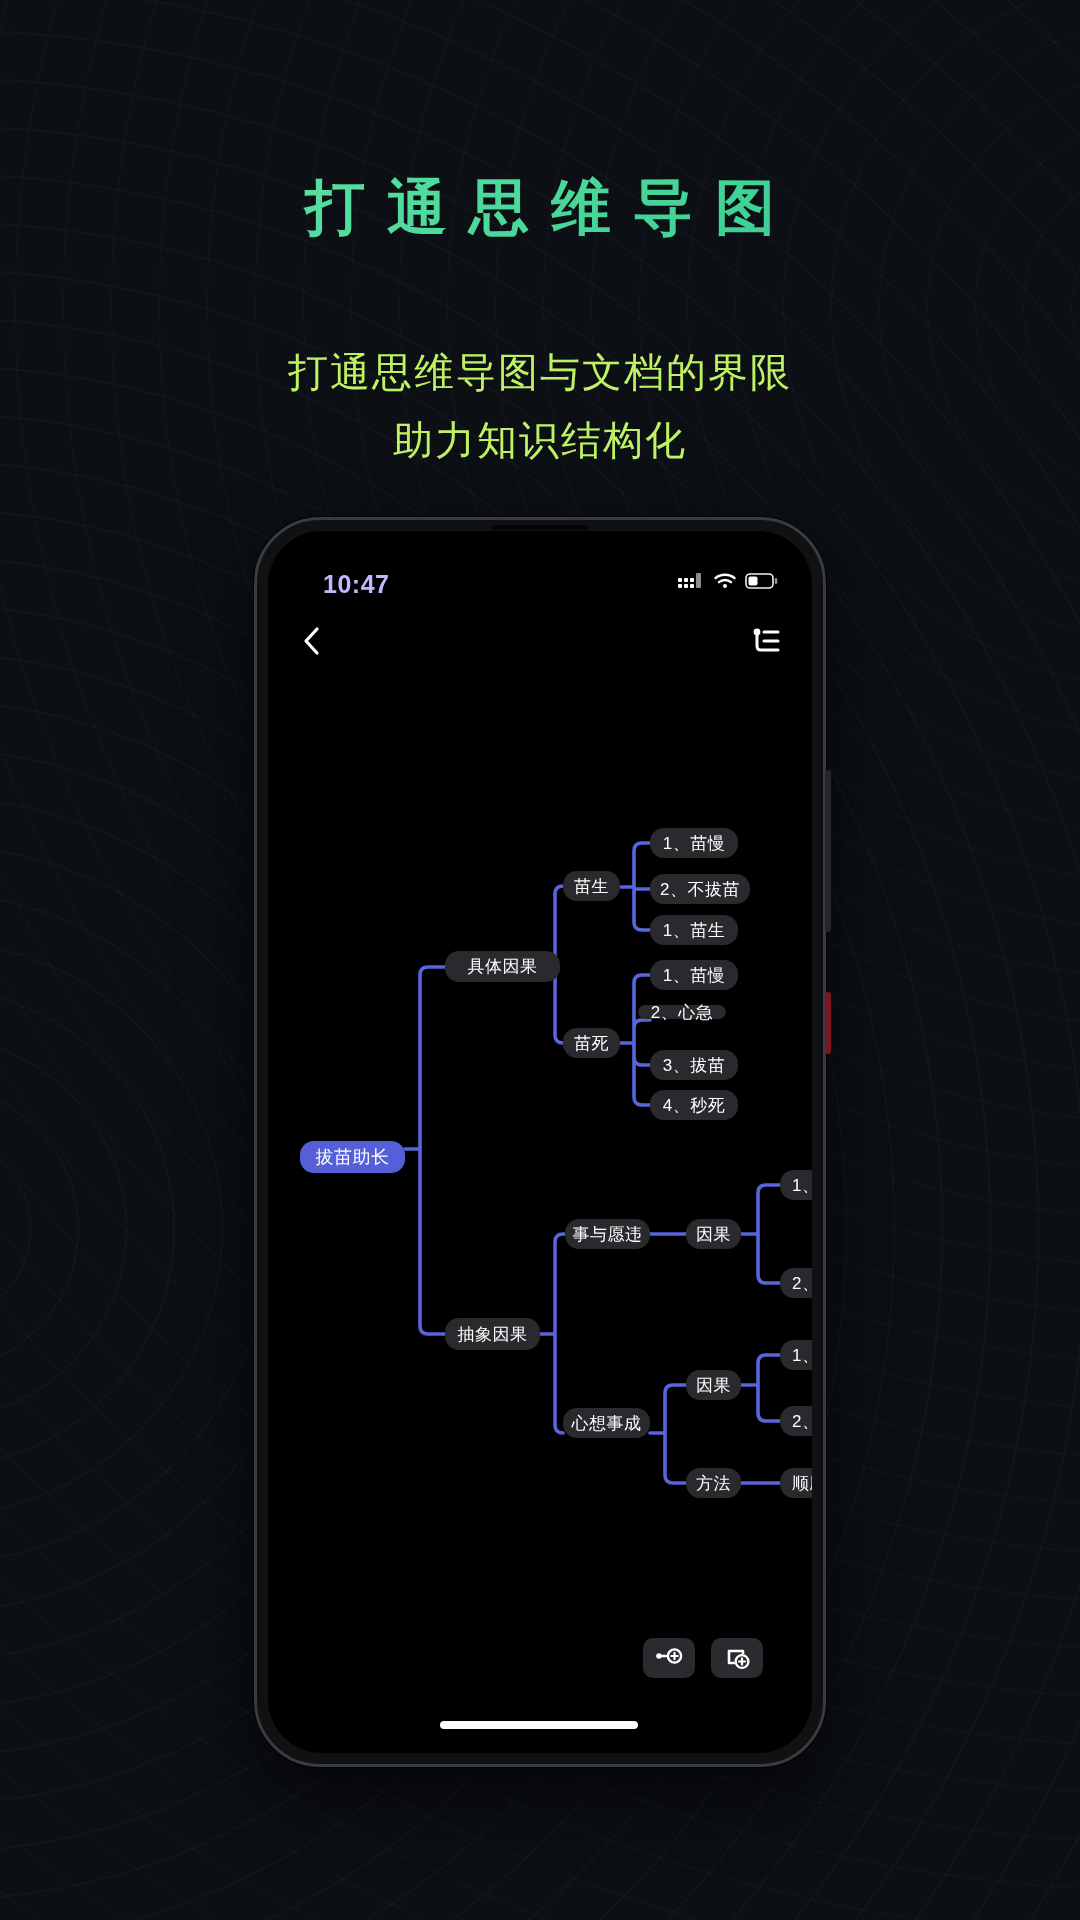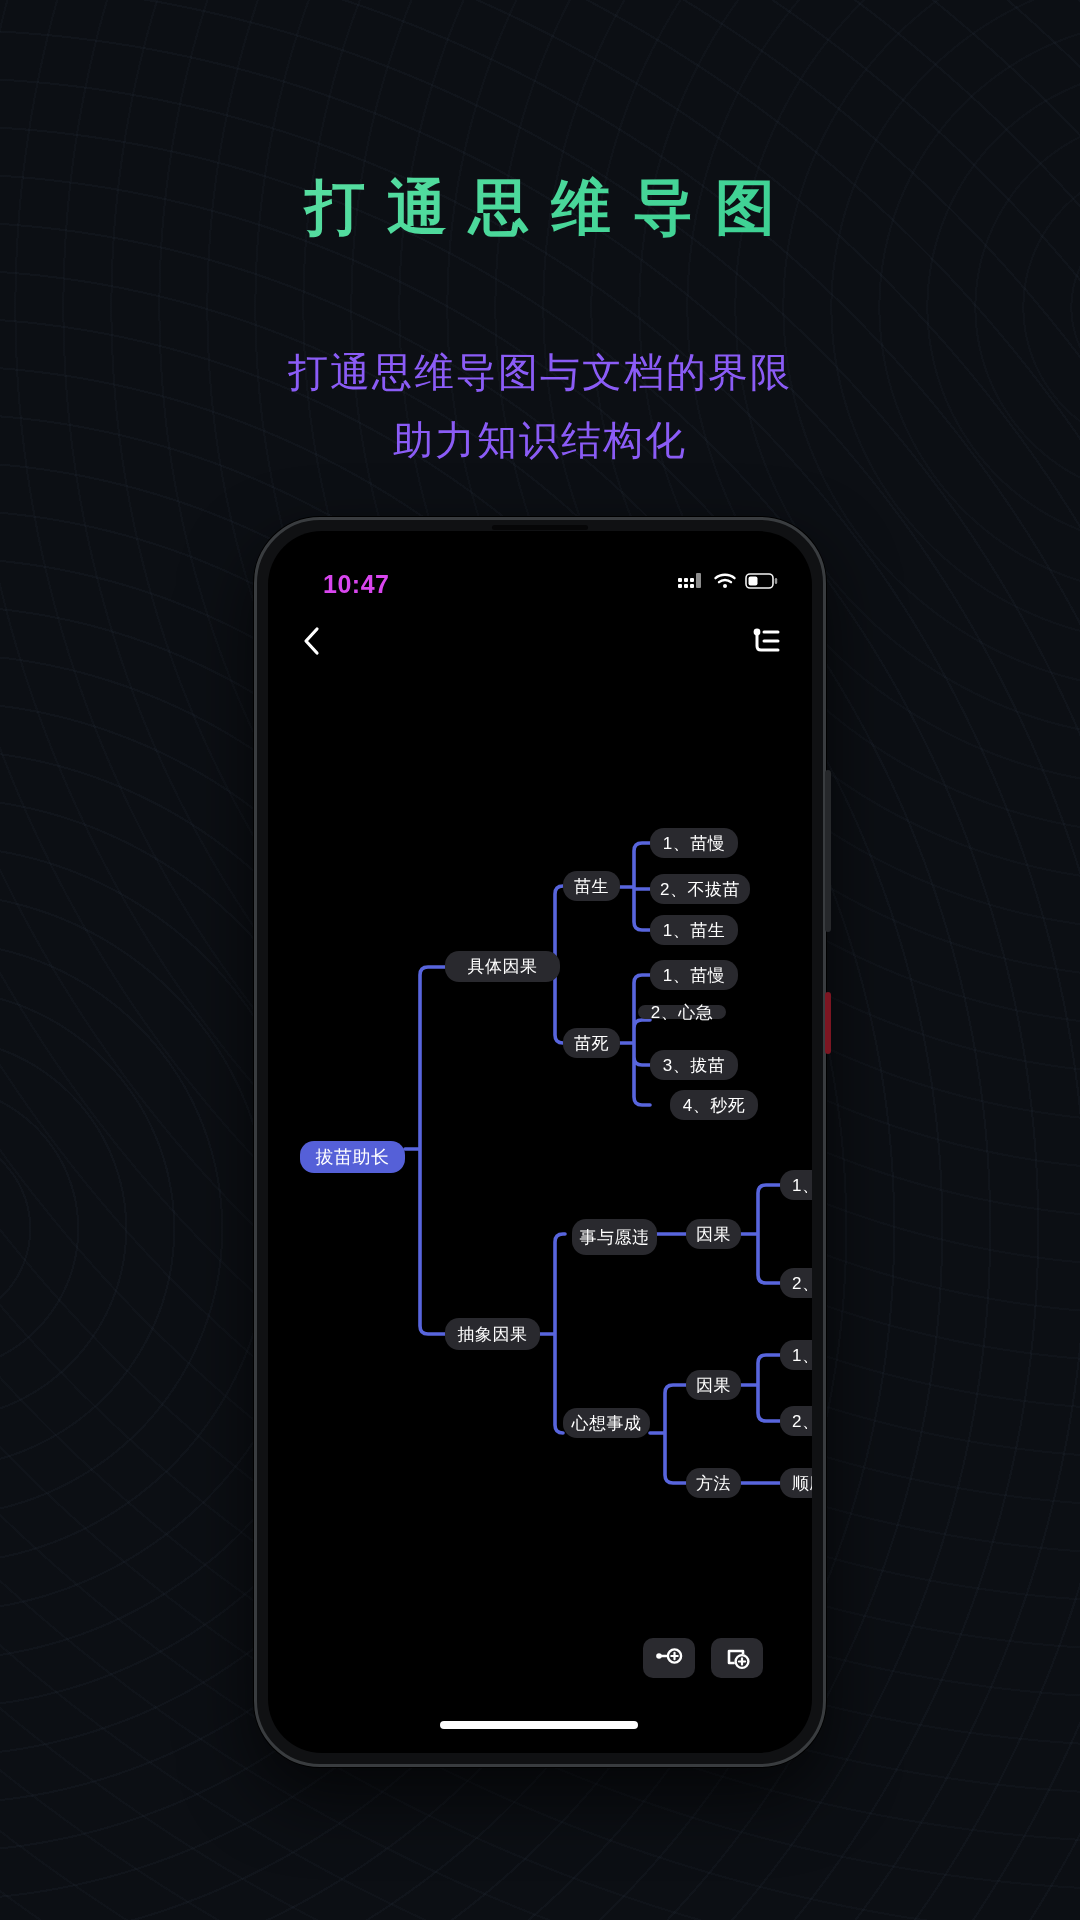--- a/index.html
+++ b/index.html
@@ -18,21 +18,21 @@
   .hero-title{
     position:absolute; top:168px; left:0; width:100%;
     text-align:center; font-size:60px; font-weight:800; letter-spacing:22px;
     padding-left:22px;
     background:linear-gradient(135deg,#66e6a9 0%,#2ec98b 100%);
     -webkit-background-clip:text; background-clip:text;
     -webkit-text-fill-color:transparent; color:#3fd692;
   }
   .hero-sub{
     position:absolute; top:338px; left:0; width:100%;
-    text-align:center; color:#8b5cf6; font-size:40px; font-weight:500;
+    text-align:center; color:#bef264; font-size:40px; font-weight:500;
     line-height:68px; letter-spacing:2px;
   }
 
   
   .phone{
     position:absolute; left:254px; top:517px; width:572px; height:1250px;
     background:#101113; border:3px solid #393c3f; border-radius:66px;
     padding:11px; box-shadow:0 0 0 1px #000, 0 30px 70px rgba(0,0,0,.65);
   }
   .earpiece{
@@ -44,21 +44,21 @@
   .side-btn.power{ top:472px; height:62px; background:#7c1622; }
 
   .screen{
     position:relative; width:544px; height:1222px;
     background:#000; border-radius:54px; overflow:hidden;
   }
 
   
   .status-time{
     position:absolute; left:55px; top:39px;
-    color:#d946ef; font-size:25px; font-weight:700; letter-spacing:.5px;
+    color:#c4b5fd; font-size:25px; font-weight:700; letter-spacing:.5px;
   }
   .status-icons{ position:absolute; right:34px; top:41px; display:flex; align-items:center; gap:8px; }
 
   
   .btn-icon{ position:absolute; display:flex; align-items:center; justify-content:center; }
   .back-btn{ left:24px; top:92px; width:40px; height:40px; }
   .outline-btn{ right:24px; top:92px; width:42px; height:40px; }
 
   
   .mindmap{ position:absolute; left:0; top:0; width:544px; height:1222px; }
@@ -173,22 +173,22 @@
       <div class="node" style="left:177px;top:420px;width:115px;height:31px">具体因果</div>
       <div class="node" style="left:177px;top:787px;width:95px;height:32px">抽象因果</div>
       <div class="node" style="left:295px;top:340px;width:57px;height:30px">苗生</div>
       <div class="node" style="left:295px;top:497px;width:57px;height:30px">苗死</div>
       <div class="node" style="left:382px;top:297px;width:88px;height:30px">1、苗慢</div>
       <div class="node" style="left:382px;top:343px;width:100px;height:30px">2、不拔苗</div>
       <div class="node" style="left:382px;top:384px;width:88px;height:30px">1、苗生</div>
       <div class="node" style="left:382px;top:429px;width:88px;height:30px">1、苗慢</div>
       <div class="node" style="left:370px;top:474px;width:88px;height:14px">2、心急</div>
       <div class="node" style="left:382px;top:519px;width:88px;height:30px">3、拔苗</div>
-      <div class="node" style="left:402px;top:559px;width:88px;height:30px">4、秒死</div>
-      <div class="node" style="left:304px;top:688px;width:85px;height:36px">事与愿违</div>
+      <div class="node" style="left:382px;top:559px;width:88px;height:30px">4、秒死</div>
+      <div class="node" style="left:297px;top:688px;width:85px;height:30px">事与愿违</div>
       <div class="node" style="left:418px;top:688px;width:55px;height:30px">因果</div>
       <div class="node clipped" style="left:512px;top:639px;width:70px;height:30px">1、</div>
       <div class="node clipped" style="left:512px;top:737px;width:70px;height:30px">2、</div>
       <div class="node" style="left:295px;top:877px;width:87px;height:30px">心想事成</div>
       <div class="node" style="left:418px;top:839px;width:55px;height:30px">因果</div>
       <div class="node clipped" style="left:512px;top:809px;width:70px;height:30px">1、</div>
       <div class="node clipped" style="left:512px;top:875px;width:70px;height:30px">2、</div>
       <div class="node" style="left:418px;top:937px;width:55px;height:30px">方法</div>
       <div class="node clipped" style="left:512px;top:937px;width:70px;height:30px">顺应</div>
     </div>

